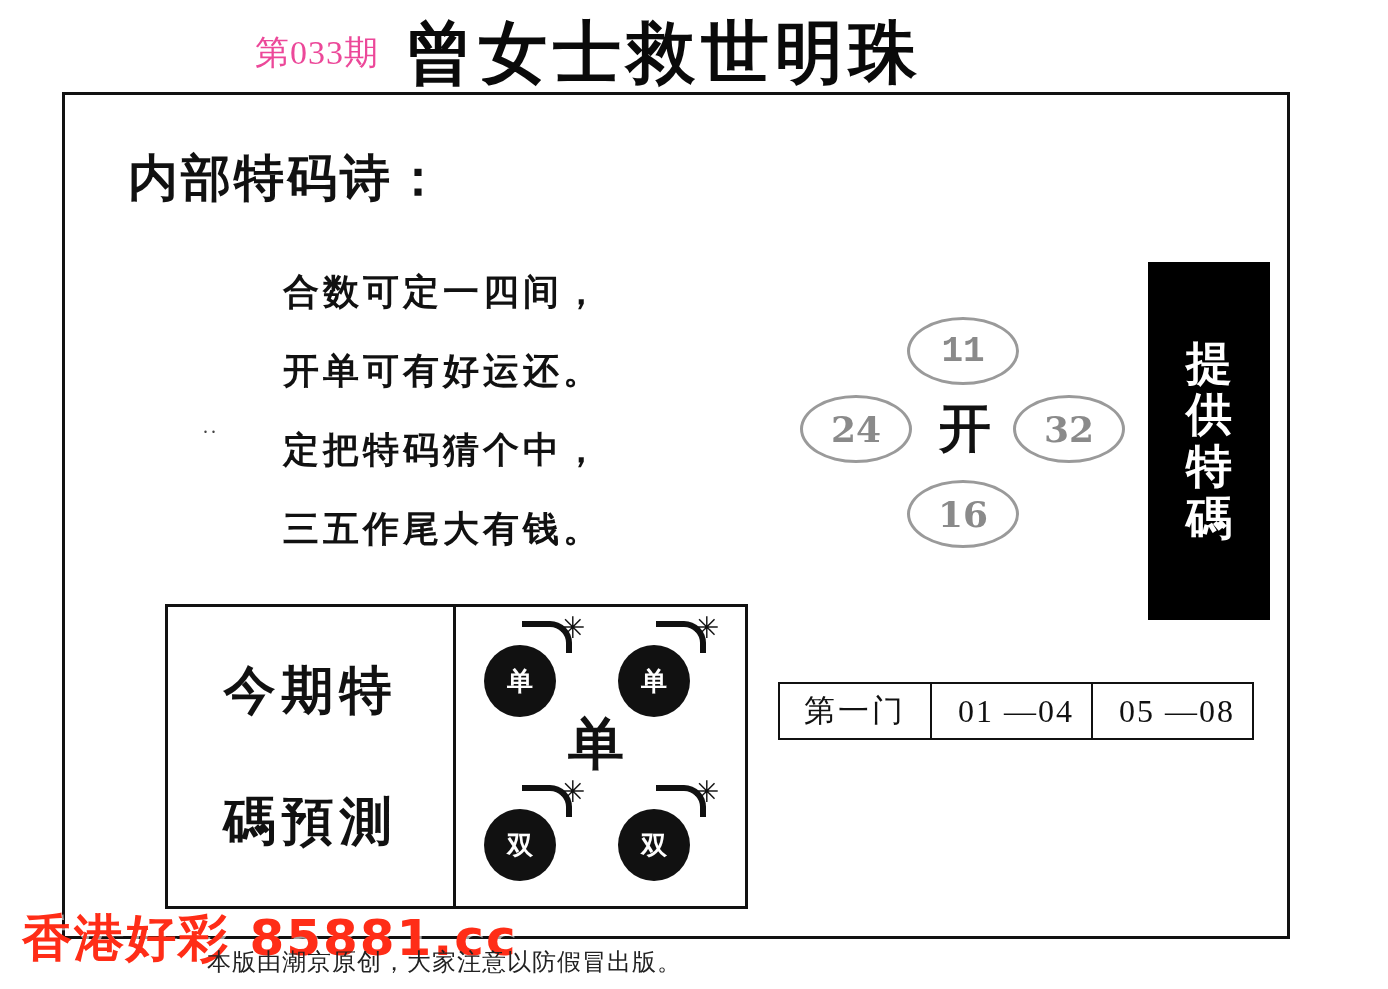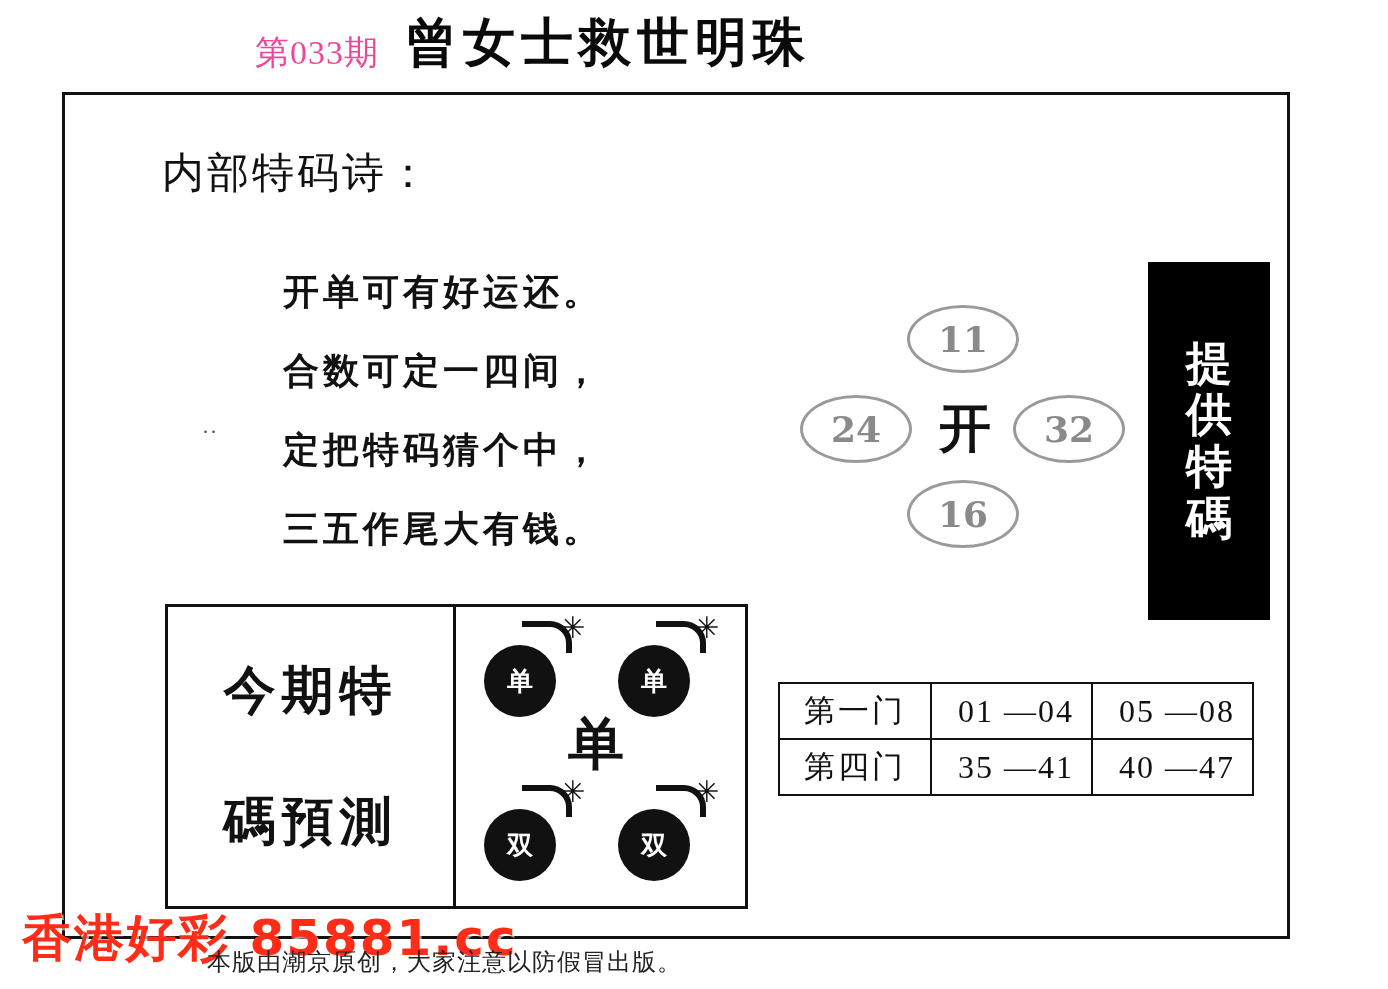--- a/index.html
+++ b/index.html
@@ -22,21 +22,21 @@
     top: 30px;
     font-size: 34px;
     letter-spacing: 1px;
     color: #ec4899;
     font-family: "Liberation Serif", serif;
   }
   .main-title {
     position: absolute;
     left: 405px;
     top: 8px;
-    font-size: 52px;
+    font-size: 68px;
     font-weight: bold;
     letter-spacing: 6px;
     color: #0a0a0a;
     font-family: "DejaVu Serif", serif;
     white-space: nowrap;
   }
 
   
   .frame {
     position: absolute;
@@ -46,26 +46,25 @@
     height: 847px;
     border: 3px solid #111;
     box-sizing: border-box;
   }
 
   
   .poem-label {
     position: absolute;
     left: 128px;
     top: 145px;
-    font-size: 42px;
-    font-weight: normal;
+    font-size: 50px;
+    font-weight: bold;
     letter-spacing: 3px;
     color: #111;
     font-family: "DejaVu Serif", serif;
-    margin-left: 34px;
   }
   .poem {
     position: absolute;
     left: 283px;
     top: 268px;
     width: 430px;
   }
   .poem-line {
     font-size: 36px;
     font-weight: bold;
@@ -101,21 +100,21 @@
     box-sizing: border-box;
     display: flex;
     align-items: center;
     justify-content: center;
     font-size: 36px;
     font-weight: bold;
     color: #8a8a8a;
     font-family: "DejaVu Serif", serif;
     background: #fff;
   }
-  .ball-top   { left: 112px; top: 0px; }
+  .ball-top   { left: 112px; top: 12px; font-family: Liberation Mono, monospace; }
   .ball-left  { left: 5px;   top: 90px; }
   .ball-right { left: 218px; top: 90px; }
   .ball-bot   { left: 112px; top: 175px; }
   .kai {
     position: absolute;
     left: 122px;
     top: 92px;
     width: 96px;
     height: 64px;
     display: flex;
@@ -274,22 +273,22 @@
 <body>
 
 <div class="issue">第033期</div>
 <div class="main-title">曾女士救世明珠</div>
 
 <div class="frame"></div>
 
 <div class="poem-label">内部特码诗：</div>
 <div class="dots">..</div>
 <div class="poem">
+  <div class="poem-line">合数可定一四间，</div>
   <div class="poem-line">开单可有好运还。</div>
-  <div class="poem-line">合数可定一四间，</div>
   <div class="poem-line">定把特码猜个中，</div>
   <div class="poem-line">三五作尾大有钱。</div>
 </div>
 
 <div class="cluster">
   <div class="ball ball-top">11</div>
   <div class="ball ball-left">24</div>
   <div class="ball ball-right">32</div>
   <div class="ball ball-bot">16</div>
   <div class="kai">开</div>
@@ -328,23 +327,18 @@
   </div>
 </div>
 
 <table class="gate-table">
   <tbody>
       <tr>
     <td class="label">第一门</td>
     <td class="rng">01 —04</td>
     <td class="rng">05 —08</td>
   </tr>
-  <tr>
-    <td class="label">第四门</td>
-    <td class="rng">35 —41</td>
-    <td class="rng">40 —47</td>
-  </tr>
 </tbody>
   </table>
 
 <div class="watermark">香港好彩 85881.cc</div>
 
 <div class="footer-note">本版由潮京原创，大家注意以防假冒出版。</div>
 
 </body></html>

